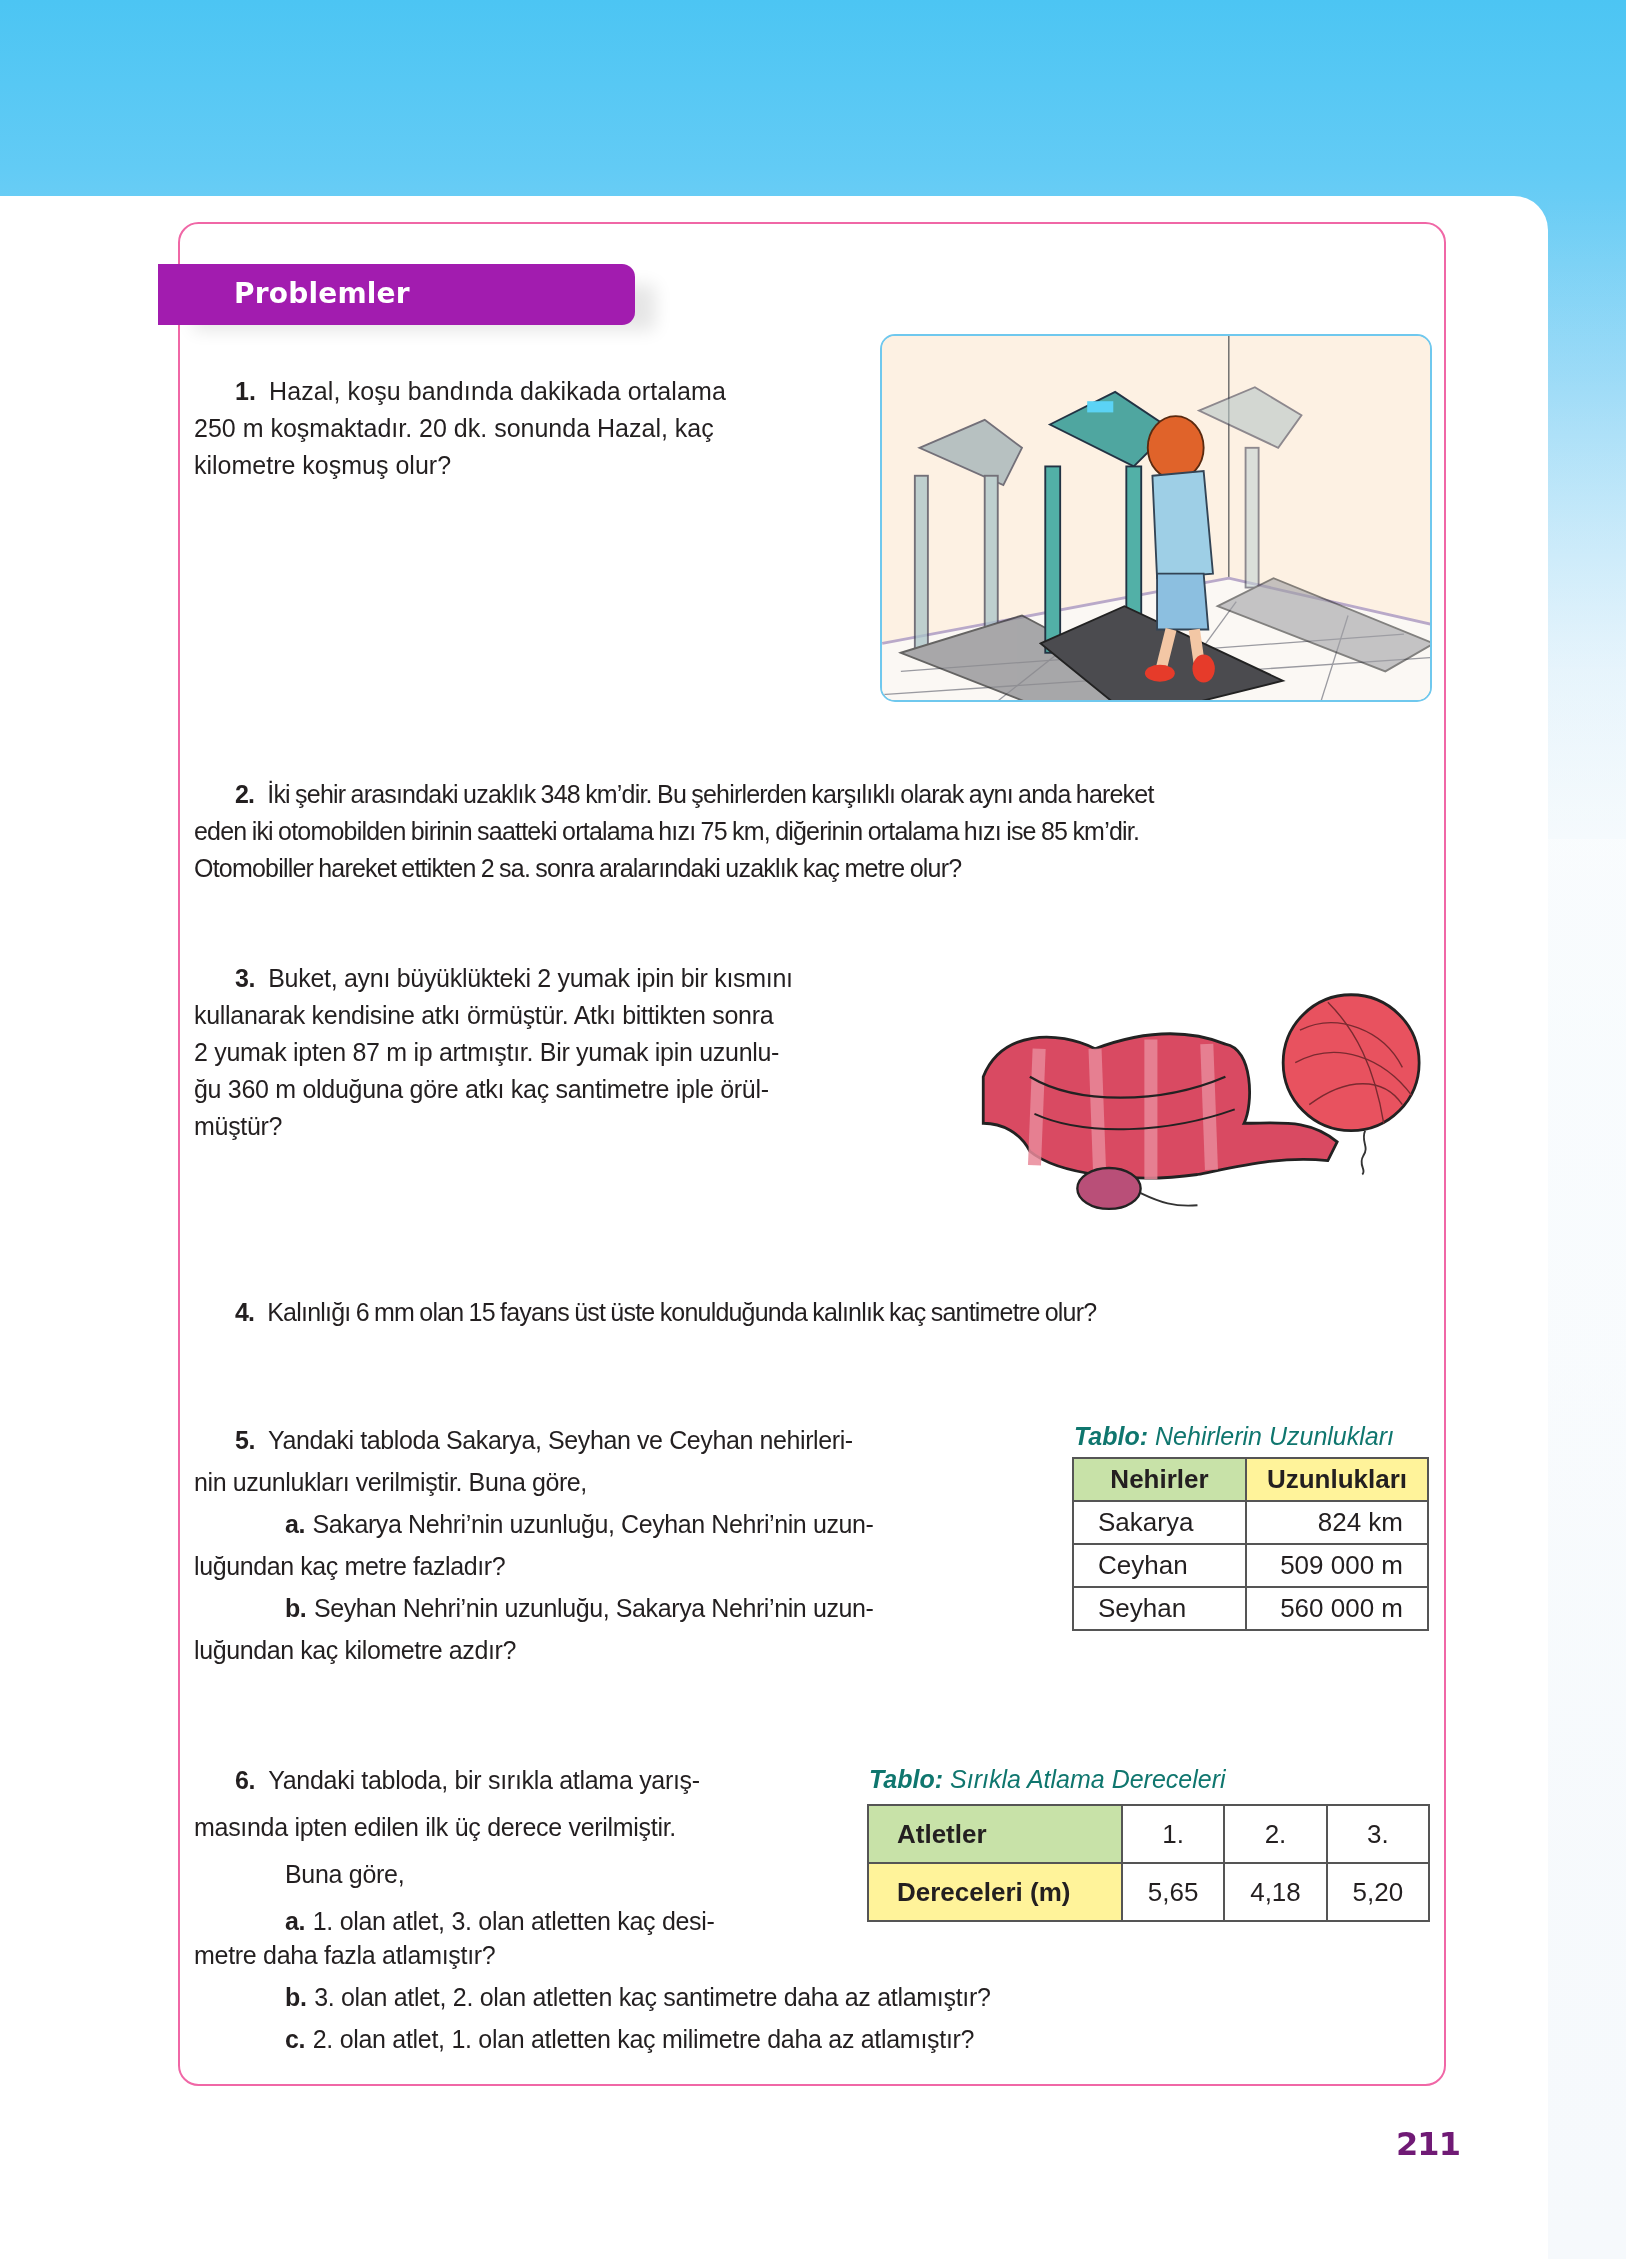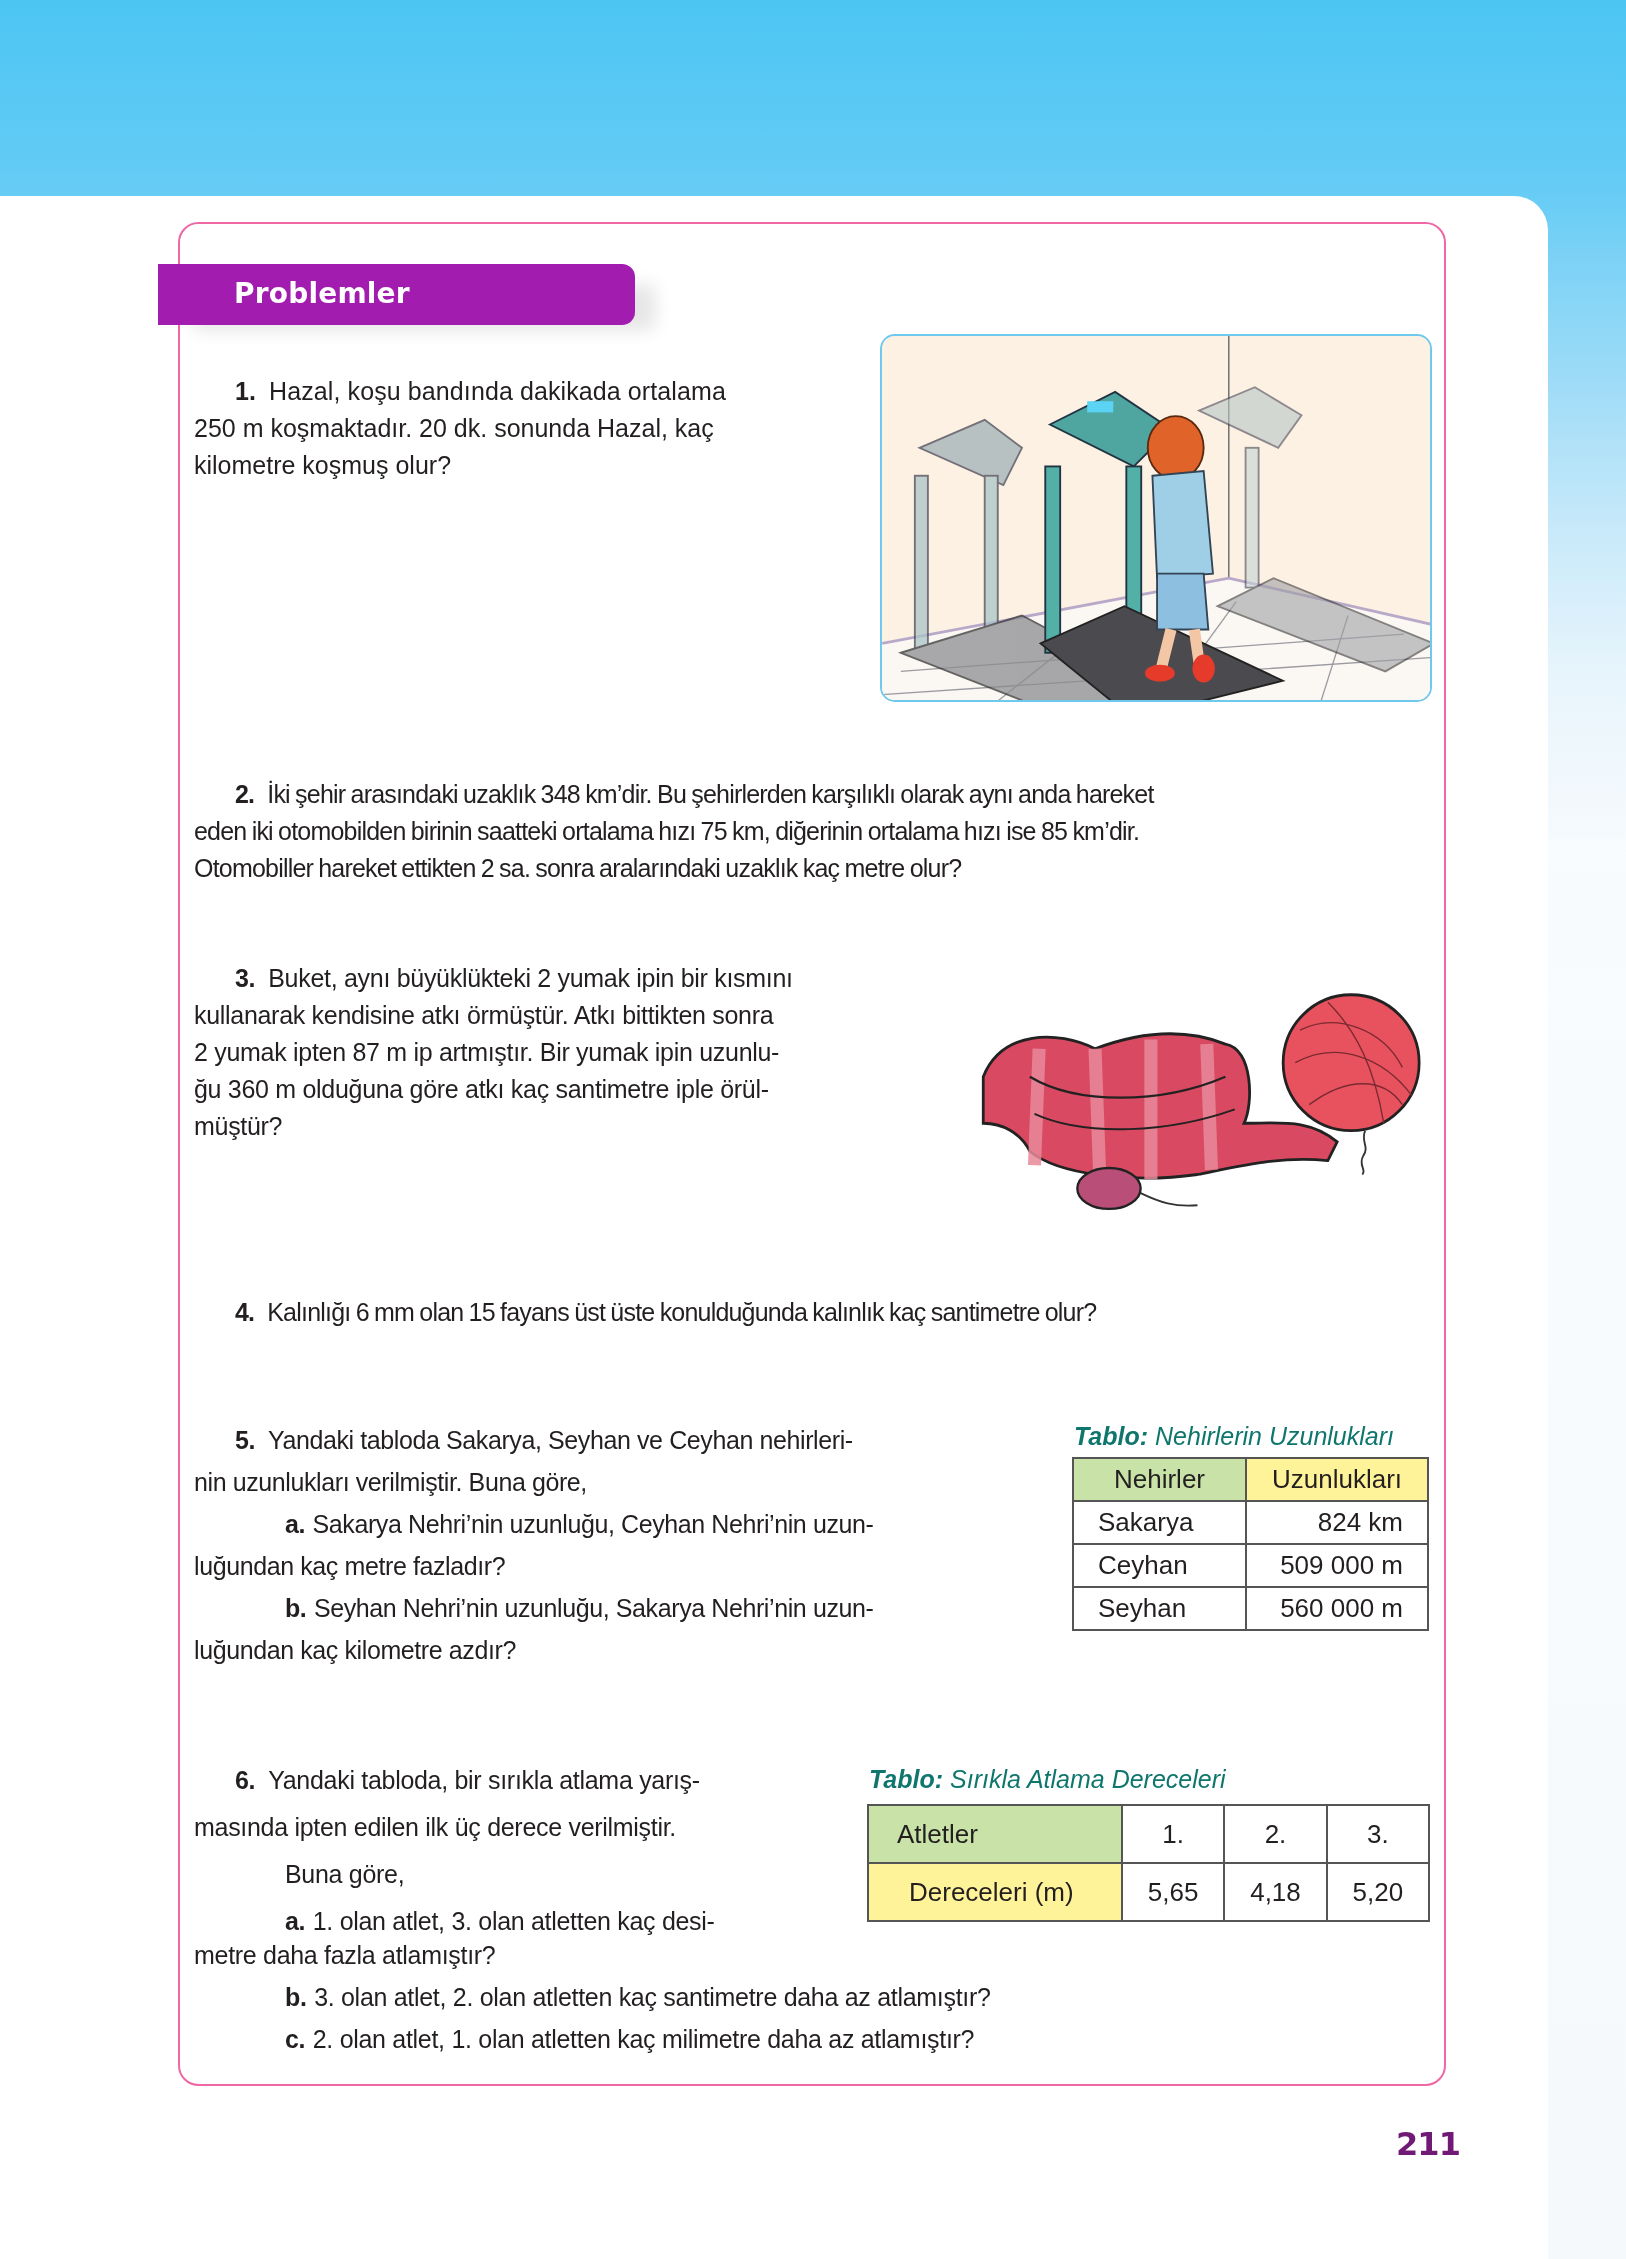--- a/index.html
+++ b/index.html
@@ -67,21 +67,21 @@
   .table-caption {
     position: absolute; font-size: 25px; font-style: italic; color: #0f766e;
   }
   .table-caption b { font-weight: bold; }
   table.data { position: absolute; border-collapse: collapse; font-size: 26px; }
   table.data td, table.data th {
     border: 2.3px solid #555;
     height: 43px;
     padding: 0 13px;
   }
-  table.data th { font-weight: normal; }
+  table.data th { font-weight: bold; }
   .green { background: #c8e2a8; }
   .yellow { background: #fff39a; }
 
   .page-number {
     position: absolute; left: 1396px; top: 2125px;
     font-family: "DejaVu Sans", sans-serif; font-weight: bold; font-size: 32px; color: #701a75;
     letter-spacing: -0.9px;
   }
 </style>
 </head>
@@ -240,21 +240,21 @@
 </div>
 <table class="data" style="left:867px; top:1804px; width:563px;">
   <tbody>
       <tr style="height:58px;">
     <th class="green" style="width:254px; text-align:left; padding-left:28px; height:58px;">Atletler</th>
     <td style="text-align:center;">1.</td>
     <td style="text-align:center;">2.</td>
     <td style="text-align:center;">3.</td>
   </tr>
   <tr>
-    <th class="yellow" style="text-align:left; padding-left:40px; height:58px;">Dereceleri (m)</th>
+    <th class="yellow" style="text-align:left; padding-left:28px; height:58px;">Dereceleri (m)</th>
     <td style="text-align:center;">5,65</td>
     <td style="text-align:center;">4,18</td>
     <td style="text-align:center;">5,20</td>
   </tr>
 </tbody>
   </table>
 
 <div class="page-number">211</div>
 
 

